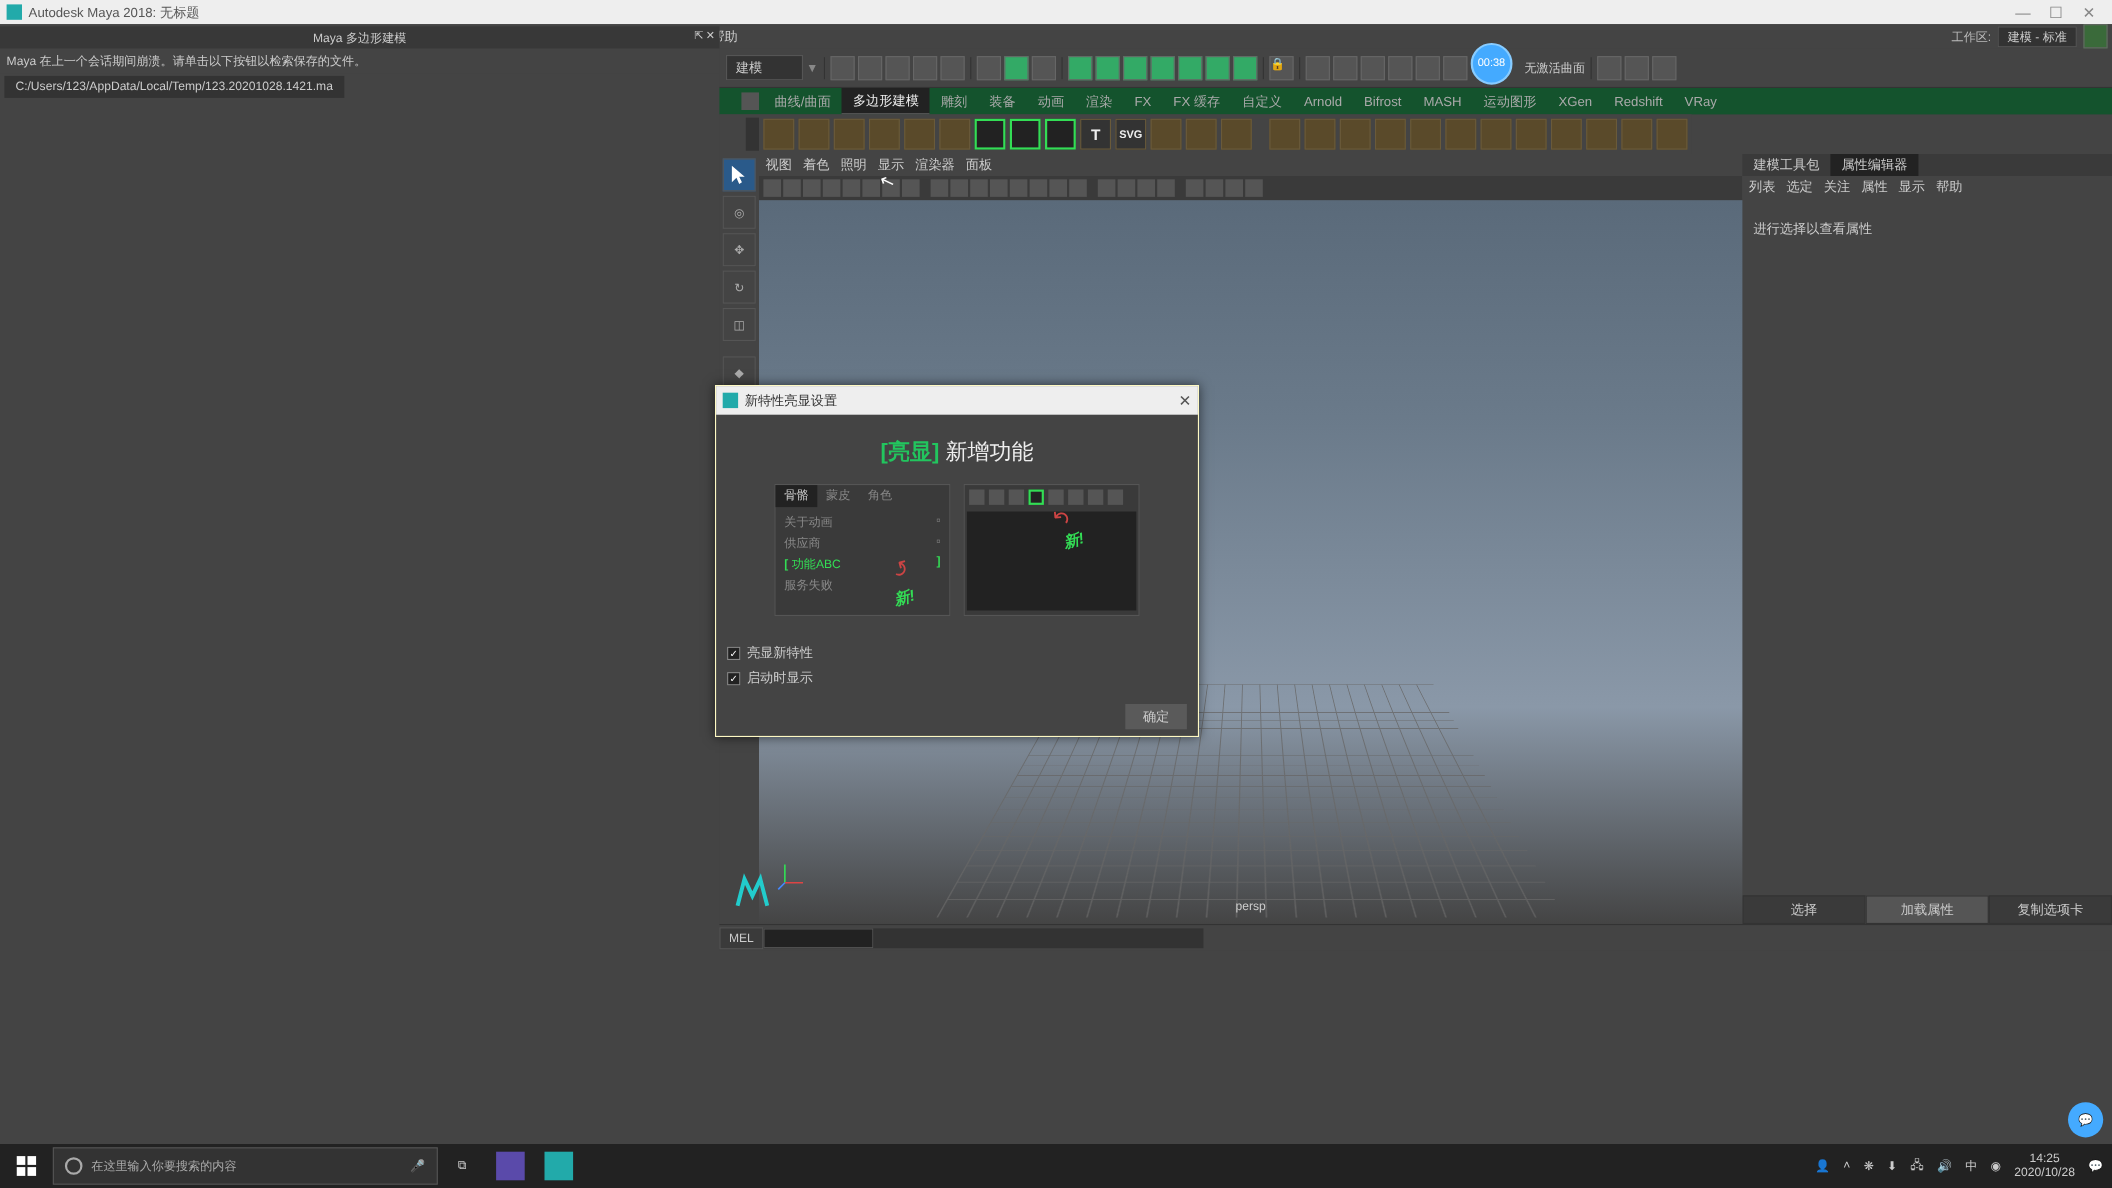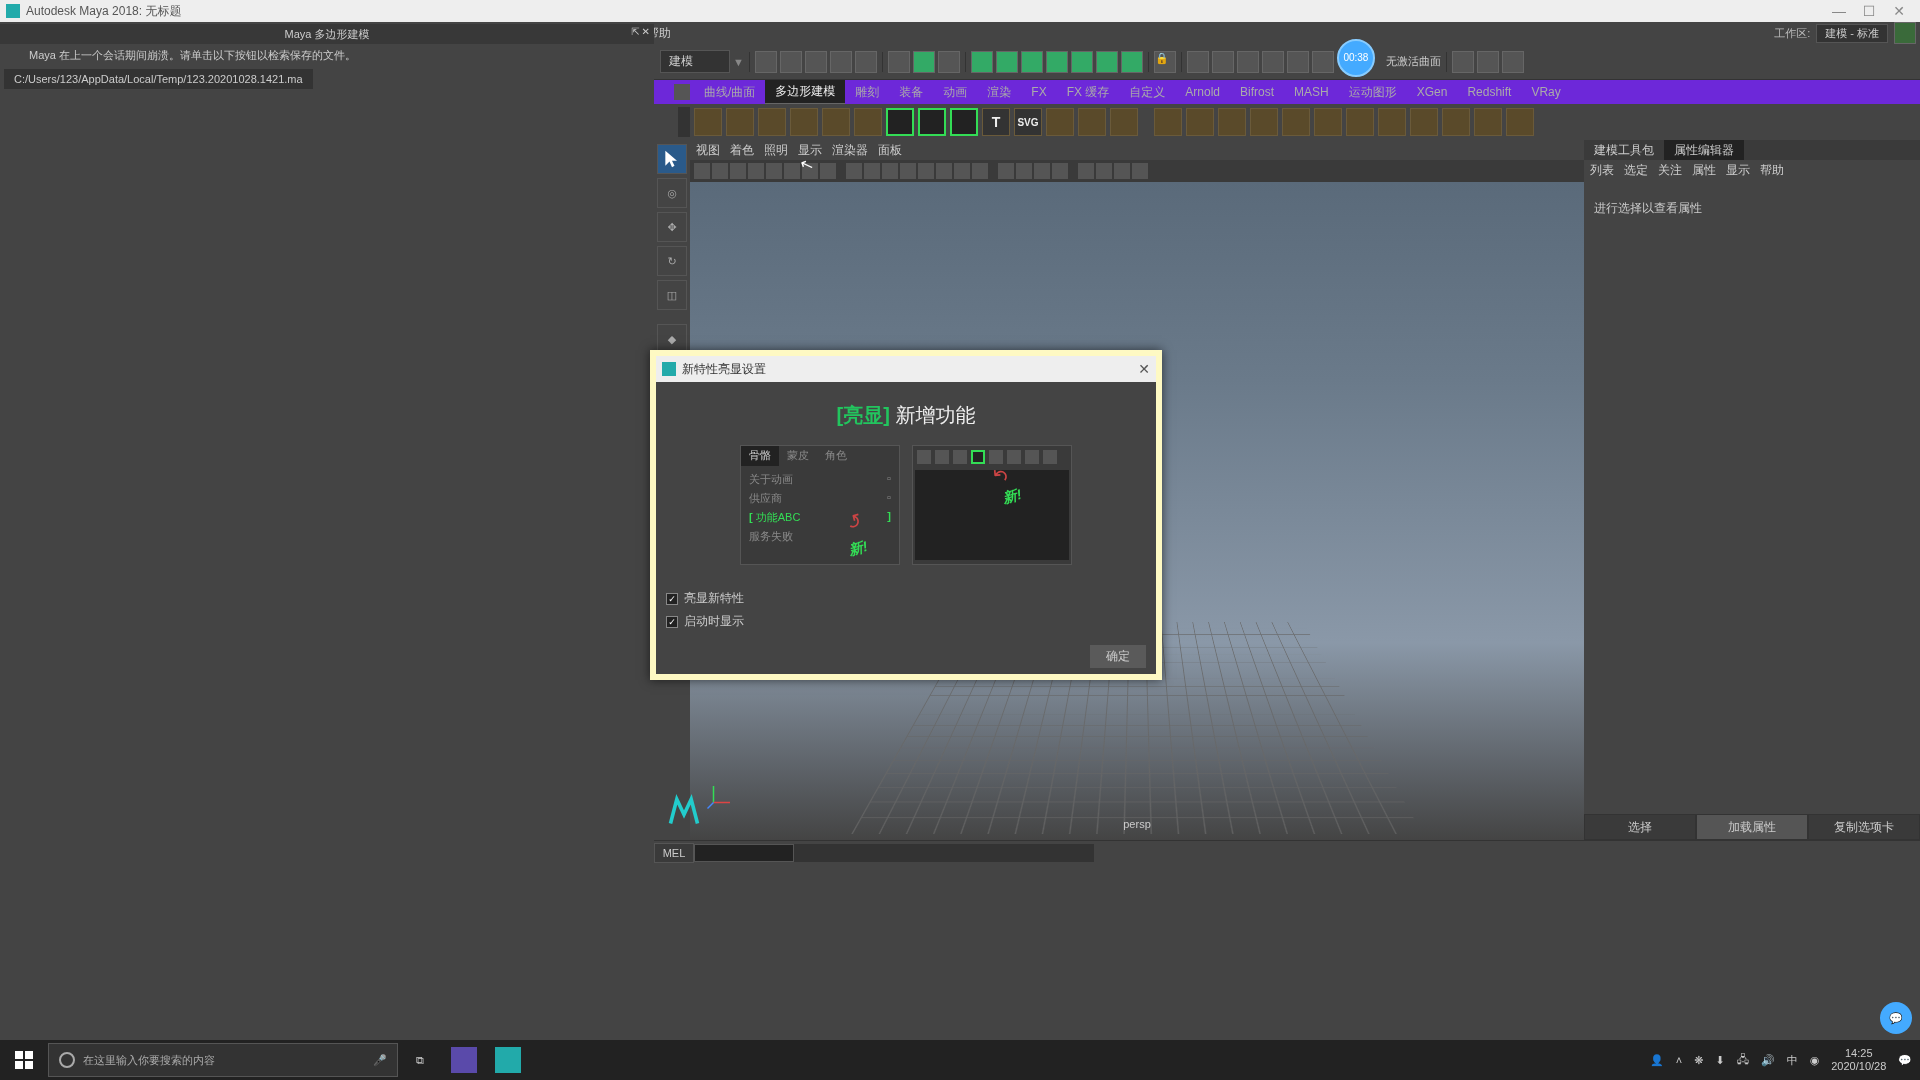--- a/index.html
+++ b/index.html
@@ -17,35 +17,35 @@
 .workspace-area { margin-left: auto; display: flex; align-items: center; gap: 6px; font-size: 11px; }
 .workspace-label { color: #bbb; }
 .workspace-dropdown { background: #333; padding: 1px 8px; border: 1px solid #555; }
 .workspace-select { background: #333; border: 1px solid #555; padding: 2px 20px 2px 8px; font-size: 12px; color: #ccc; min-width: 70px; }
 .tb-icon { width: 22px; height: 22px; background: #555; border: 1px solid #666; }
 .tb-icon.hl { background: #3a6; }
 .tb-sep { width: 1px; height: 20px; background: #333; margin: 0 2px; }
 .timer-bubble { width: 38px; height: 38px; background: #4af; border-radius: 50%; display: flex; align-items: center; justify-content: center; color: #fff; font-size: 10px; border: 2px solid #8cf; position: relative; top: -4px; }
 
 
-.shelf-tabs-wrapper { display: flex; background: #6d28d9; }
+.shelf-tabs-wrapper { display: flex; background: #14532d; }
 .shelf-tabs { height: 24px; display: flex; align-items: center; gap: 0; font-size: 12px; padding-left: 20px; flex: 1; }
 .shelf-tab { padding: 3px 10px; color: #aaa; cursor: default; }
 .shelf-tab.active { background: #222; color: #eee; border-bottom: 1px solid #666; }
 .shelf-icons { height: 36px; background: #444; display: flex; align-items: center; gap: 4px; padding: 0 4px 0 24px; }
 .shelf-icon { width: 28px; height: 28px; background: #5a4a2a; border: 1px solid #6a5a3a; }
 .shelf-icon.green { border: 2px solid #3d5; background: #222; }
 .shelf-icon.text { background: #333; color: #eee; display: flex; align-items: center; justify-content: center; font-size: 14px; font-weight: bold; }
 
 
 .main { display: flex; height: 700px; }
 .left-outliner { width: 654px; background: #444; display: flex; flex-direction: column; }
 .outliner-header { height: 20px; background: #383838; display: flex; align-items: center; justify-content: center; font-size: 11px; position: relative; }
 .outliner-close { position: absolute; right: 4px; top: 2px; display: flex; gap: 2px; }
-.crash-msg { padding: 4px 6px; font-size: 11px; background: #444; margin-left: 23px; }
+.crash-msg { padding: 4px 6px; font-size: 11px; background: #444; }
 .crash-file { background: #333; padding: 4px 10px; margin: 2px 0; display: inline-block; }
 
 
 .tool-col { width: 36px; background: #444; display: flex; flex-direction: column; align-items: center; gap: 4px; padding-top: 4px; }
 .tool-btn { width: 30px; height: 30px; background: #444; border: 1px solid #555; display: flex; align-items: center; justify-content: center; }
 .tool-btn.active { background: #2a5a8a; }
 .tool-btn svg { width: 20px; height: 20px; }
 
 
 .viewport-area { flex: 1; display: flex; flex-direction: column; background: #444; }
@@ -82,21 +82,21 @@
 .taskbar { position: absolute; bottom: 0; left: 0; right: 0; height: 40px; background: #222; display: flex; align-items: center; }
 .start-btn { width: 48px; height: 40px; display: flex; align-items: center; justify-content: center; color: #fff; }
 .search-box { background: #333; height: 34px; width: 350px; display: flex; align-items: center; padding: 0 10px; gap: 8px; color: #aaa; border: 1px solid #555; }
 .search-box .circle { width: 16px; height: 16px; border: 2px solid #aaa; border-radius: 50%; }
 .task-icon { width: 44px; height: 40px; display: flex; align-items: center; justify-content: center; }
 .task-icon .square { width: 26px; height: 26px; background: #456; }
 .tray { margin-left: auto; display: flex; align-items: center; gap: 12px; padding: 0 8px; color: #ccc; font-size: 11px; }
 .clock { text-align: center; line-height: 1.2; }
 
 
-.dialog { position: absolute; left: 650px; top: 350px; width: 512px; background: #444; border: 6px solid #fef9c3; box-shadow: 0 0 10px rgba(0,0,0,0.6); }
+.dialog { position: absolute; left: 650px; top: 350px; width: 440px; background: #444; border: 1px solid #fef9c3; box-shadow: 0 0 10px rgba(0,0,0,0.6); }
 .dlg-title { height: 26px; background: #eee; color: #333; display: flex; align-items: center; padding: 0 6px; font-size: 12px; }
 .dlg-title .icon { width: 14px; height: 14px; background: #2aa; margin-right: 6px; }
 .dlg-title .spacer { flex: 1; }
 .dlg-title .close { color: #555; font-size: 14px; }
 .dlg-body { padding: 20px 10px 6px; }
 .dlg-header { text-align: center; font-size: 20px; margin-bottom: 16px; }
 .dlg-header .green { color: #22c55e; font-weight: bold; }
 .dlg-demo { display: flex; gap: 12px; justify-content: center; margin-bottom: 18px; align-items: center; }
 .demo-box { background: #3a3a3a; border: 1px solid #555; width: 160px; height: 120px; position: relative; }
 .demo-tabs { height: 20px; display: flex; font-size: 11px; }

